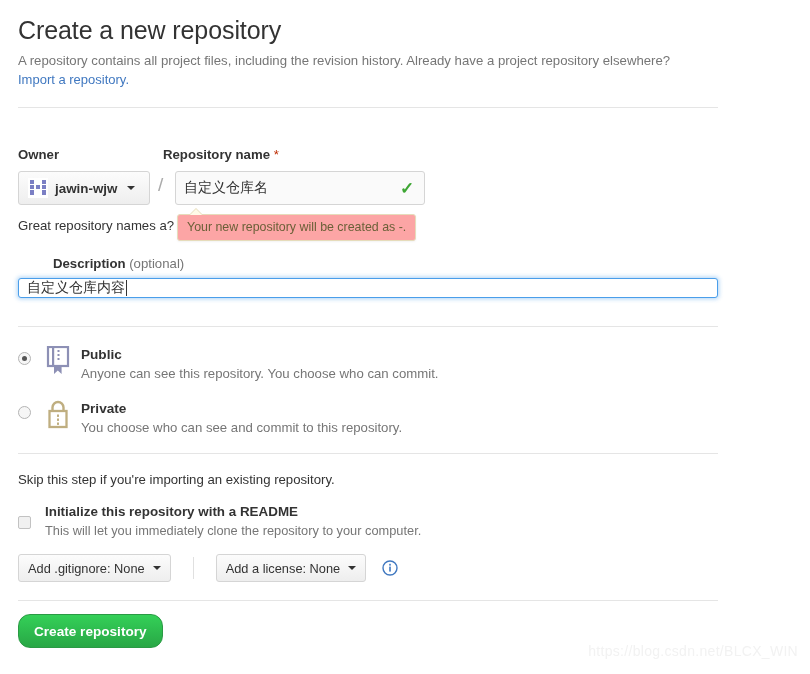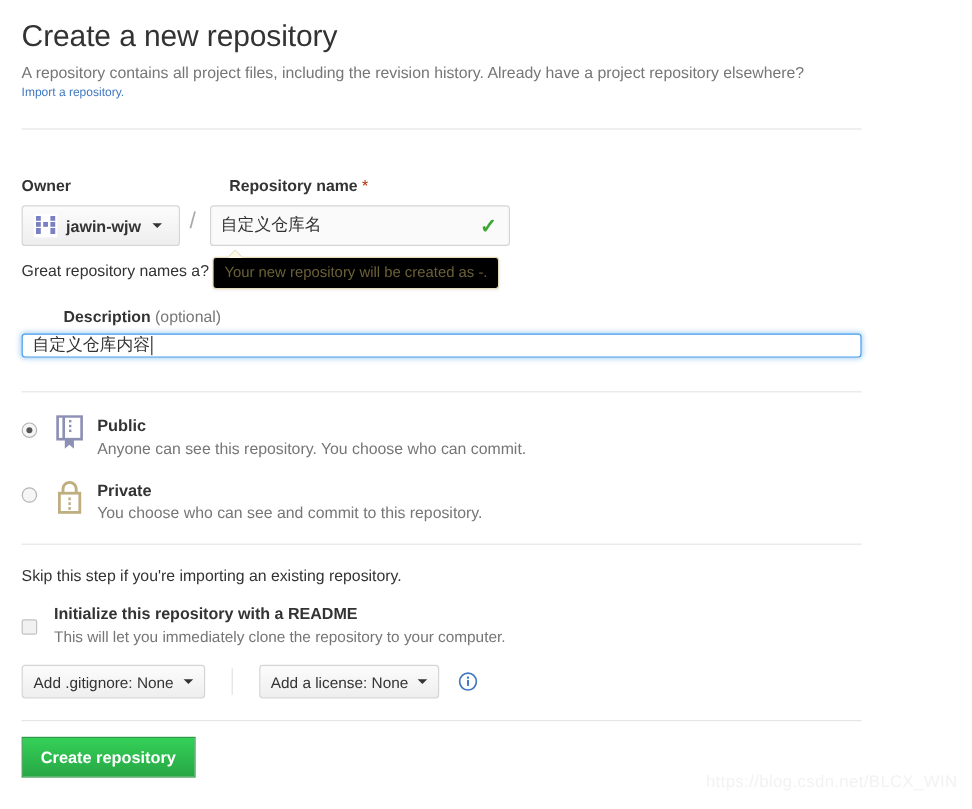--- a/index.html
+++ b/index.html
@@ -29,21 +29,21 @@
     position: absolute;
     left: 18px; top: 51px;
     font-size: 13.2px;
     color: #767676;
     width: 720px;
     line-height: 1.45;
   }
   .import-link {
     position: absolute;
     left: 18px; top: 72px;
-    font-size: 10px;
+    font-size: 13px;
     color: #4078c0;
     text-decoration: none;
     text-align: center;
   }
 
   
   .divider {
     position: absolute;
     left: 18px;
     width: 700px;
@@ -61,21 +61,21 @@
     font-weight: bold;
     color: #333333;
   }
   .label .opt {
     font-weight: normal;
     color: #767676;
   }
   .req { color: #bd2c00; font-weight: normal; }
 
   .lbl-owner { position: absolute; left: 18px; top: 147px; }
-  .lbl-repo  { position: absolute; left: 191px; top: 147px; }
+  .lbl-repo  { position: absolute; left: 163px; top: 147px; }
 
   .owner-btn {
     position: absolute;
     left: 18px; top: 171px;
     height: 34px;
     min-width: 132px;
     padding: 0 10px 0 9px;
     background: linear-gradient(#fcfcfc, #eeeeee);
     border: 1px solid #d5d5d5;
     border-radius: 3px;
@@ -144,21 +144,21 @@
     white-space: nowrap;
   }
   .hint .suggest {
     color: #1d7c28;
     font-weight: bold;
   }
 
   .tooltip {
     position: absolute;
     left: 177px; top: 214px;
-    background: #000000;
+    background: #fca5a5;
     border: 1px solid #e6dcbb;
     border-radius: 3px;
     padding: 5px 9px 6px 9px;
     font-size: 12.4px;
     color: #6b6038;
     white-space: nowrap;
     z-index: 10;
     box-shadow: 0 1px 2px rgba(0,0,0,0.05);
   }
   .tooltip:before {
@@ -329,21 +329,21 @@
   }
 
   
   .submit {
     position: absolute;
     left: 18px; top: 614px;
     height: 34px;
     padding: 0 15px;
     background: linear-gradient(#34d058, #28a745);
     border: 1px solid #2a9a44;
-    border-radius: 0;
+    border-radius: 12px;
     color: #ffffff;
     font-size: 13.6px;
     font-weight: bold;
     cursor: pointer;
     font-family: "Liberation Sans", sans-serif;
   }
 
   
   .watermark {
     position: absolute;

